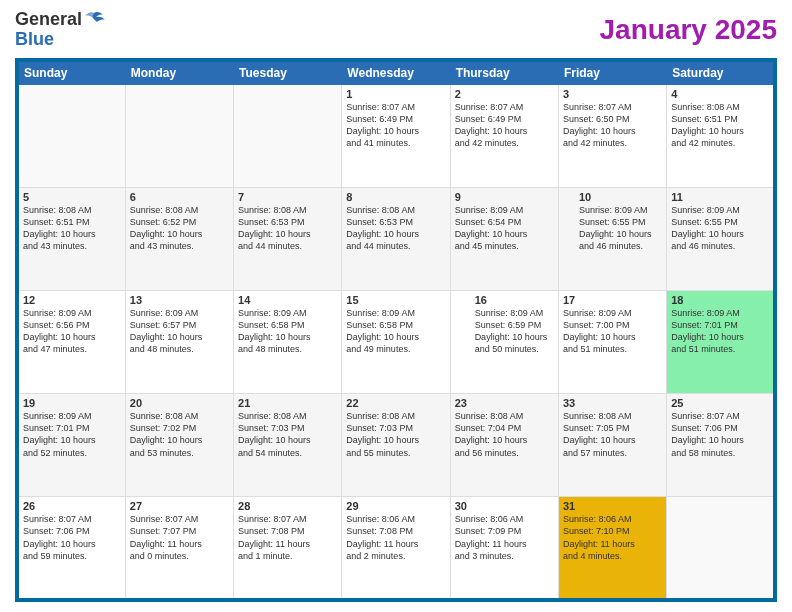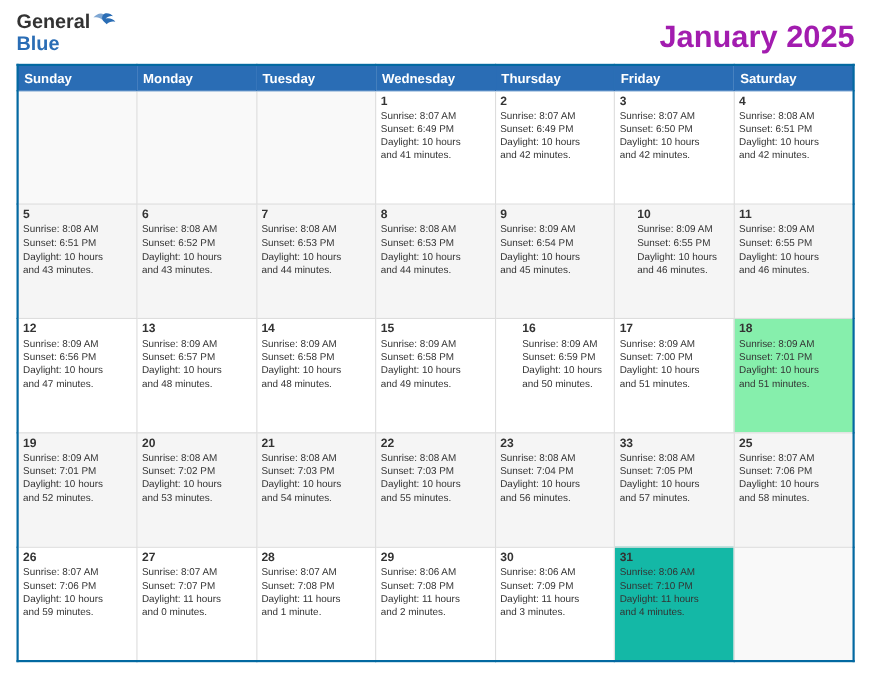--- a/index.html
+++ b/index.html
@@ -13,42 +13,42 @@
     .page {
       width: 792px;
       height: 612px;
       padding: 10px 15px;
       display: flex;
       flex-direction: column;
     }
     .header {
       display: flex;
       justify-content: space-between;
-      align-items: flex-end;
+      align-items: center;
       margin-bottom: 8px;
     }
     .logo {
       display: flex;
       align-items: center;
     }
     .title-block {
       text-align: right;
     }
     .month-title {
       font-size: 28px;
       font-weight: bold;
       color: #a21caf;
     }
     .location-title {
       font-size: 14px;
       color: #555;
     }
     .calendar {
       flex: 1;
-      border: 2px solid #0369a1;
+      border: 4px solid #0369a1;
       border-collapse: collapse;
       width: 100%;
       table-layout: fixed;
     }
     .calendar th {
       background-color: #2a6db5;
       color: white;
       text-align: left;
       padding: 4px 5px;
       font-size: 12px;
@@ -338,21 +338,21 @@
 Daylight: 11 hours
 and 2 minutes.</div>
           </td>
           <td style="background: rgb(255, 255, 255);">
             <span class="day-num">30</span>
             <div class="day-info" style="white-space: pre-line;">Sunrise: 8:06 AM
 Sunset: 7:09 PM
 Daylight: 11 hours
 and 3 minutes.</div>
           </td>
-          <td style="background: #14b8a6;">
+          <td style="background: #eab308;">
             <span class="day-num">31</span>
             <div class="day-info" style="white-space: pre-line;">Sunrise: 8:06 AM
 Sunset: 7:10 PM
 Daylight: 11 hours
 and 4 minutes.</div>
           </td>
           <td class="empty-cell" style="background: rgb(249, 249, 249);"></td>
         </tr>
       </tbody>
   </table>

